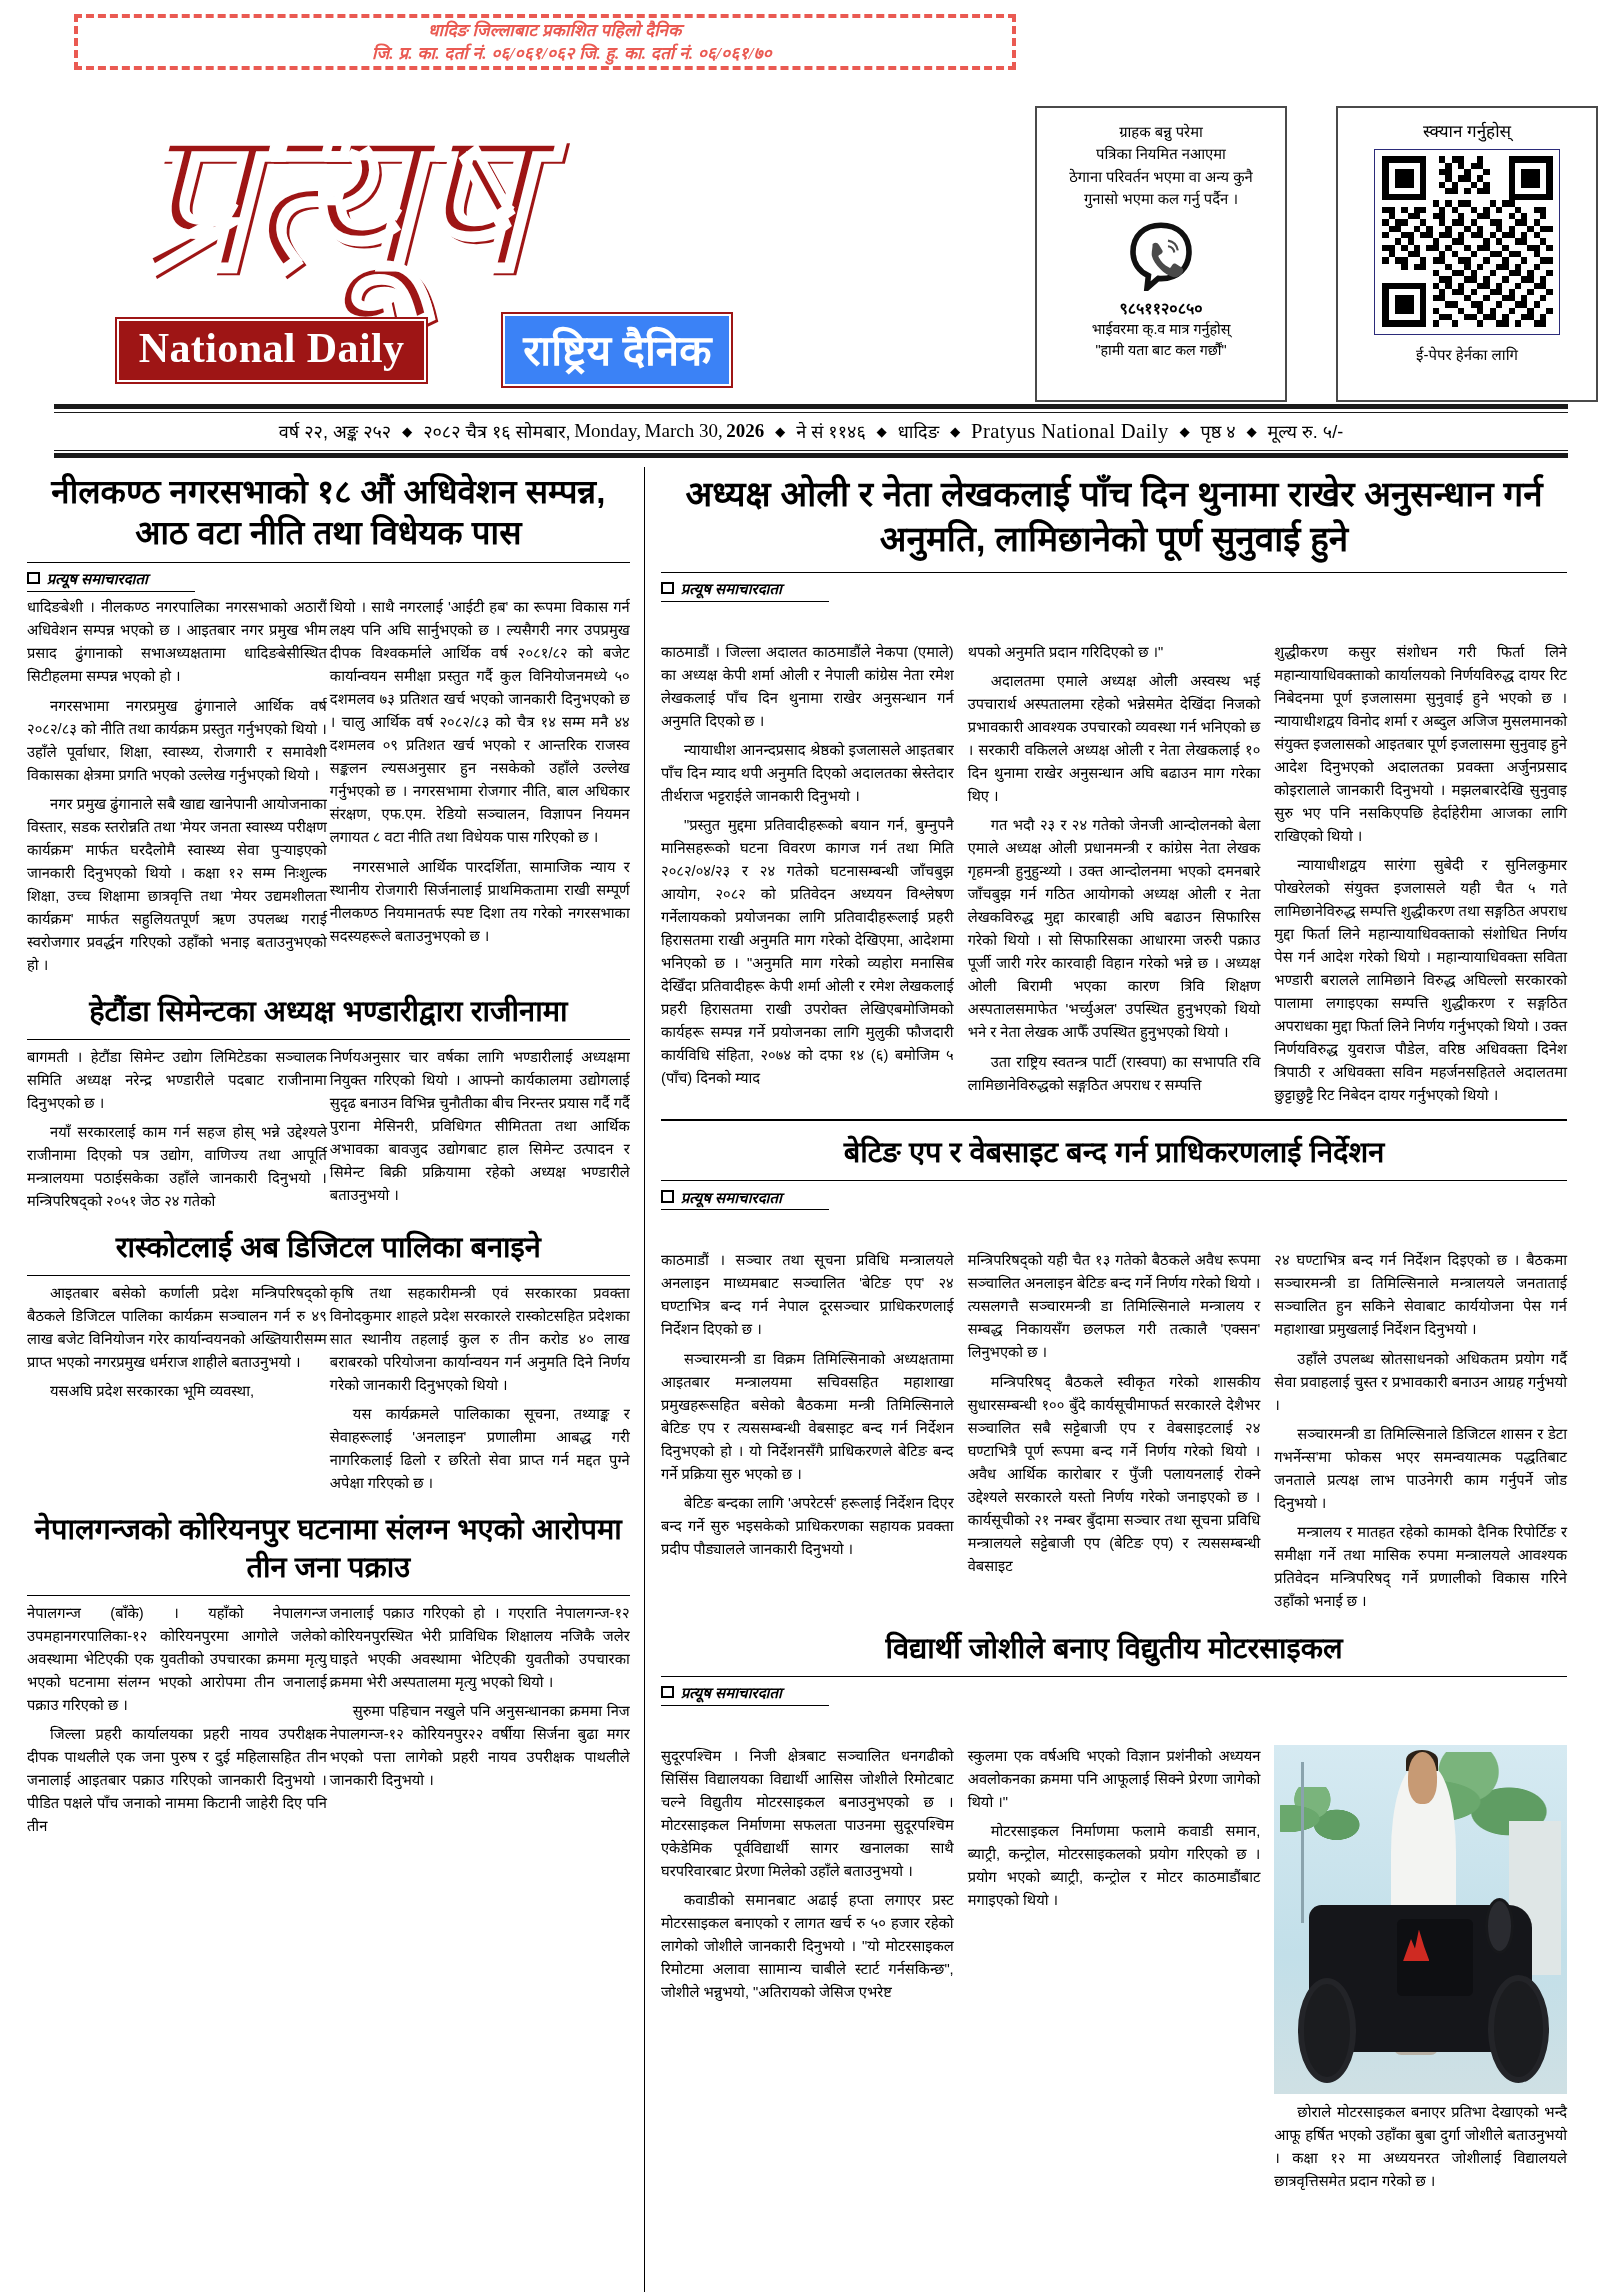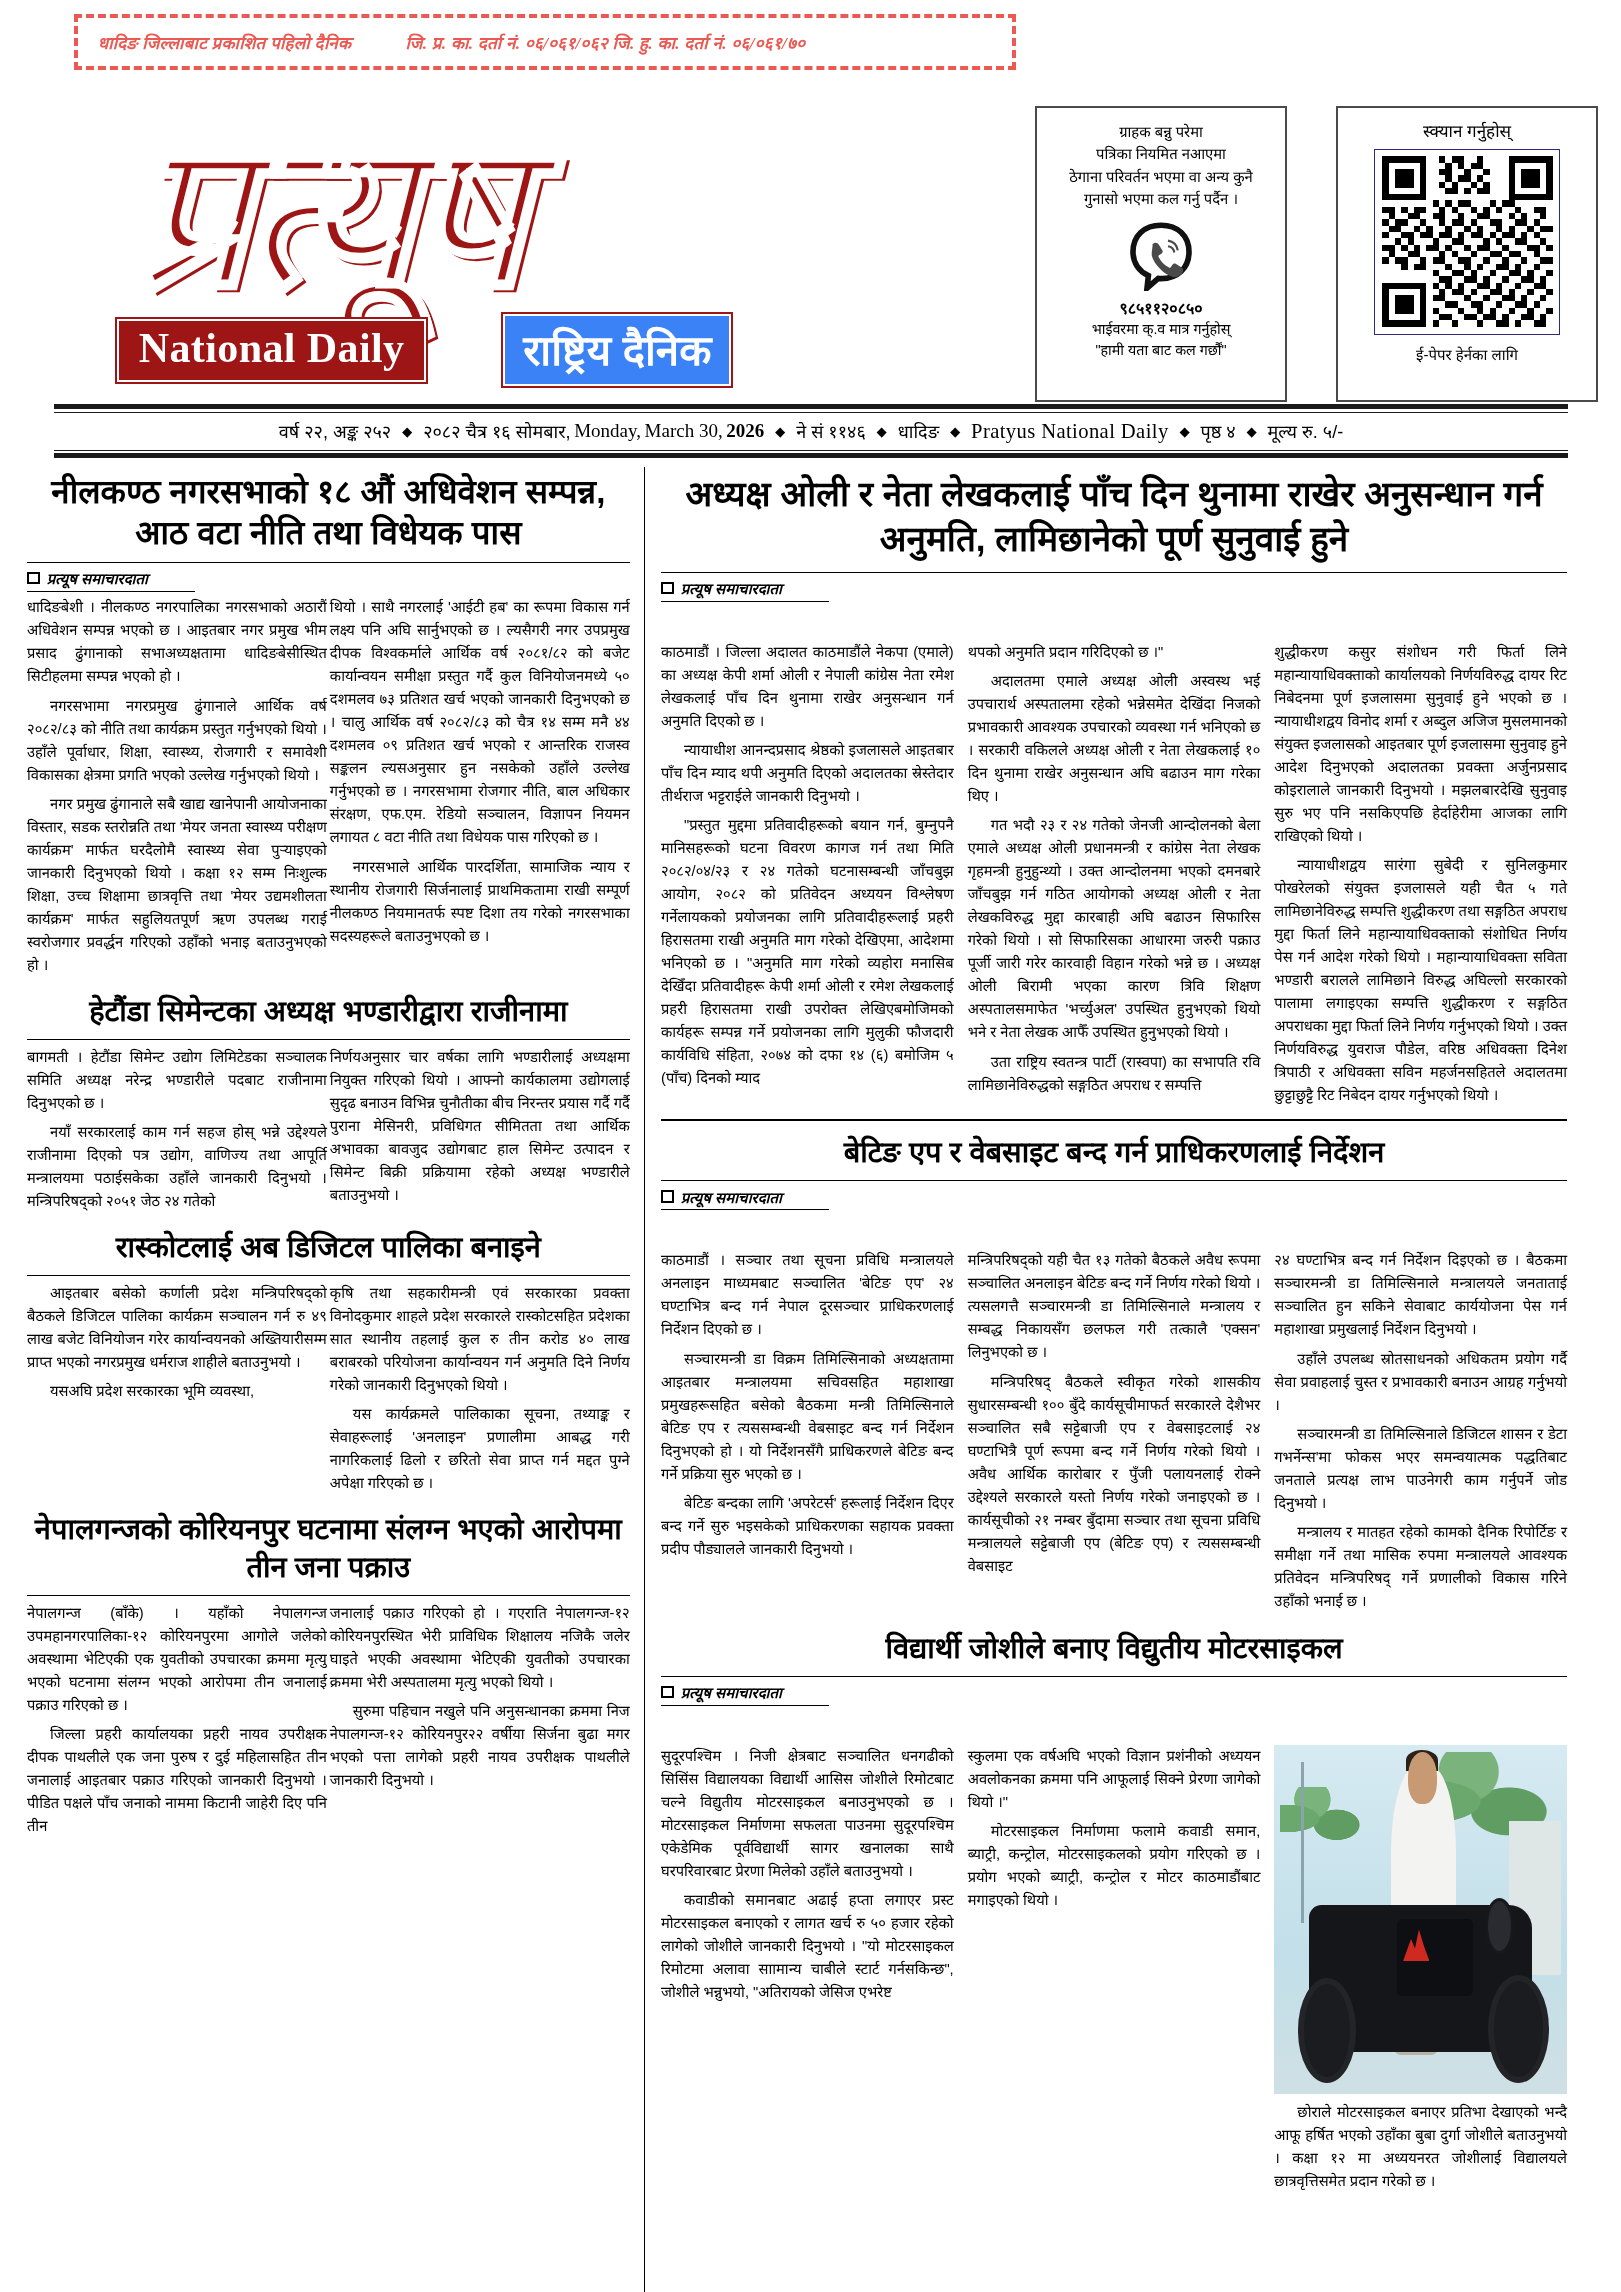--- a/index.html
+++ b/index.html
@@ -12,21 +12,21 @@
     overflow:hidden;
   }
   .page { width:1622px; height:2293px; position:relative; padding:0 27px; }
 
   
   .topstrip {
     position:relative;
     margin:14.3px 0 0 47px;
     width:942px; height:56px;
     border:4.5px dashed #ea5a52;
-    display:flex; align-items:center;
+    display:flex; align-items:center;flex-direction:column;
   }
   .topstrip .t1 {
     font-style:italic; font-weight:bold;
     color:#ea5a52; font-size:17px;
     margin-left:19.7px; letter-spacing:0.3px;
   }
   .topstrip .t2 {
     font-style:italic; font-weight:bold;
     color:#ea5a52; font-size:17px;
     margin-left:54px; letter-spacing:0.3px;
@@ -36,21 +36,21 @@
   .headerwrap { position:relative; height:330px; }
 
   
   .masthead {
     position:absolute; left:54px; top:50px;
     width:922px; height:269px;
   }
   .mast-nep {
     font-size:202px; line-height:188px;
     color:#9e1515; font-weight:bold;
-    font-family:Liberation Sans, sans-serif;
+    font-family:Liberation Mono, monospace;
     font-style:italic;
     letter-spacing:-5.4px;
     text-shadow: 2.7px 2.7px 0 #fff, 5.4px 5.4px 0 #9e1515;
     -webkit-text-stroke:2.7px #fff;
     padding-left:54px;
     white-space:nowrap;
   }
   .mast-band {
     position:absolute; bottom:7.2px; left:36px;
     width:851px; height:64px;

